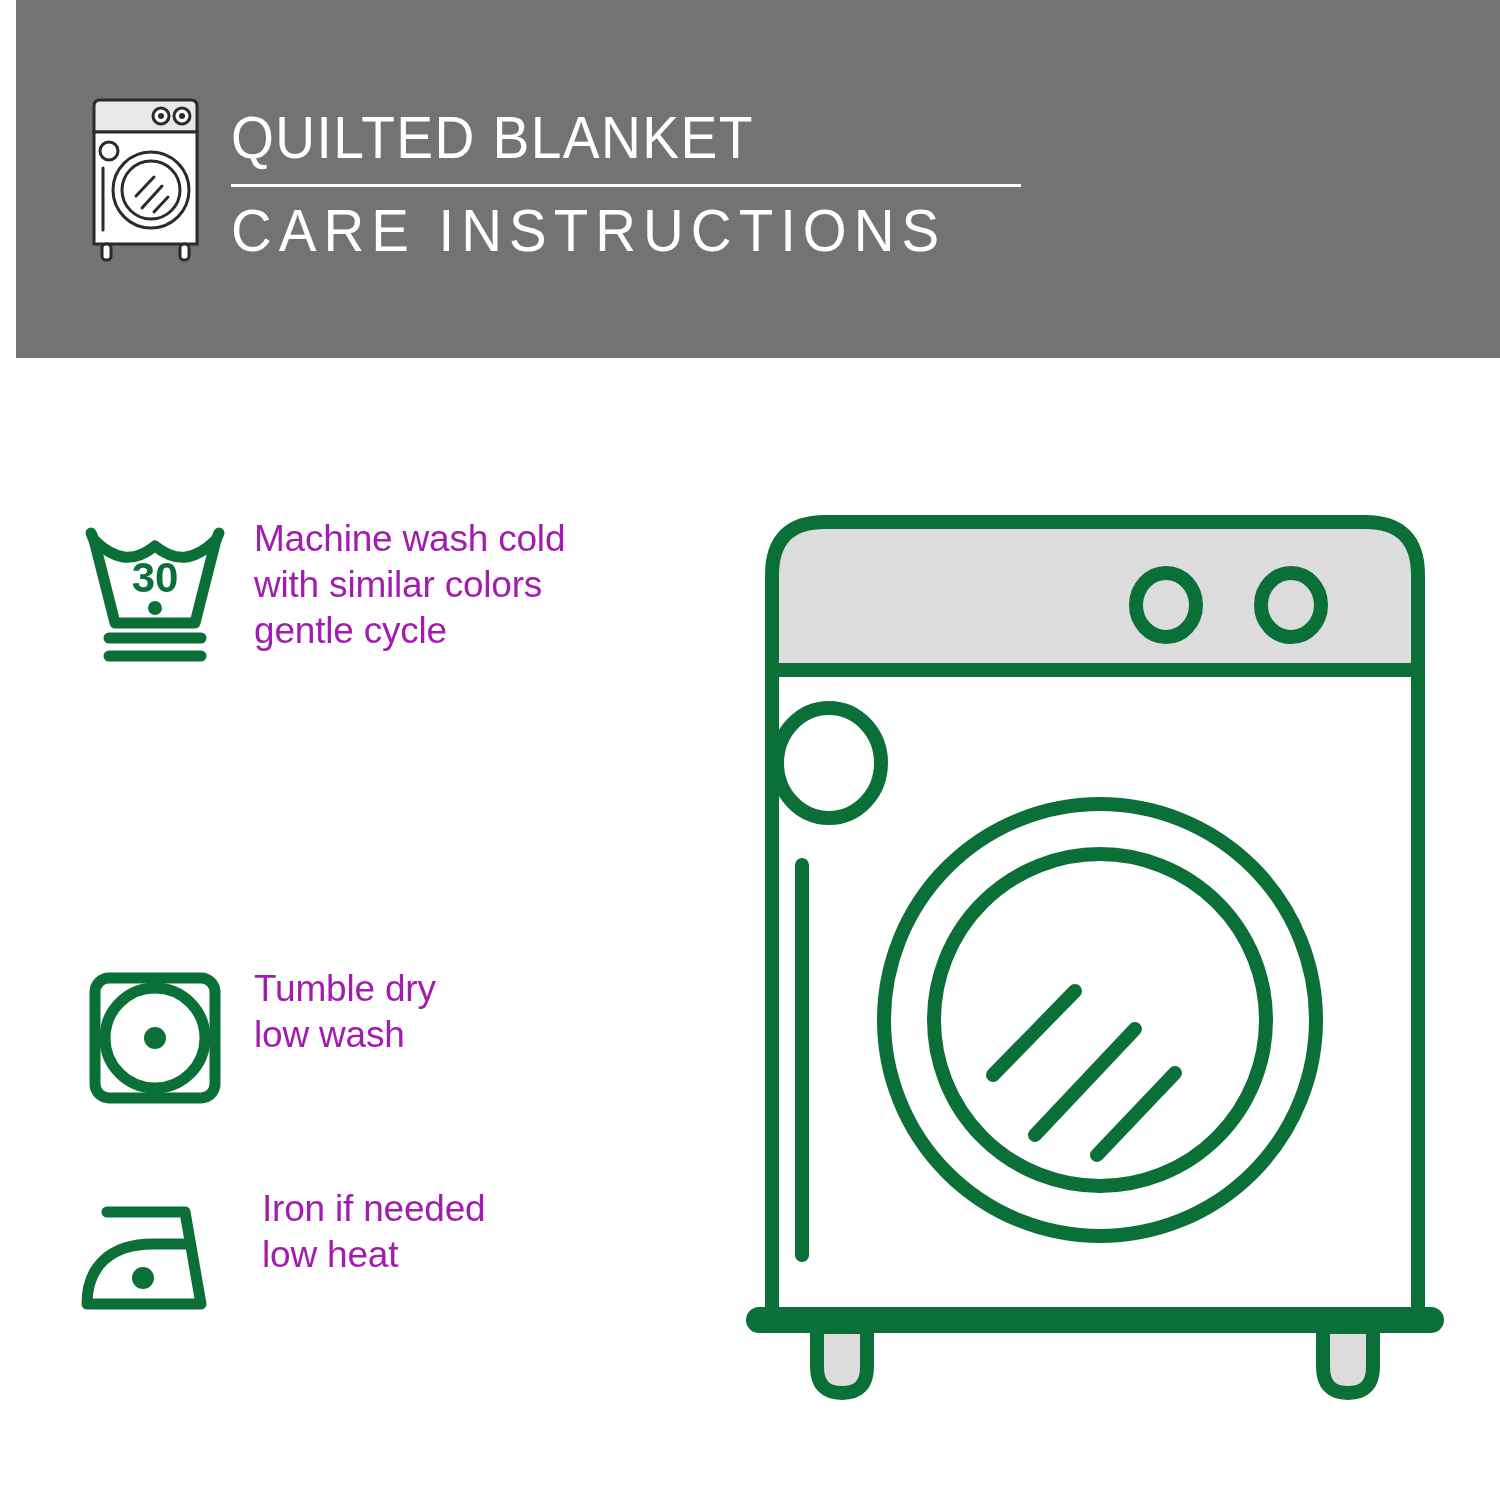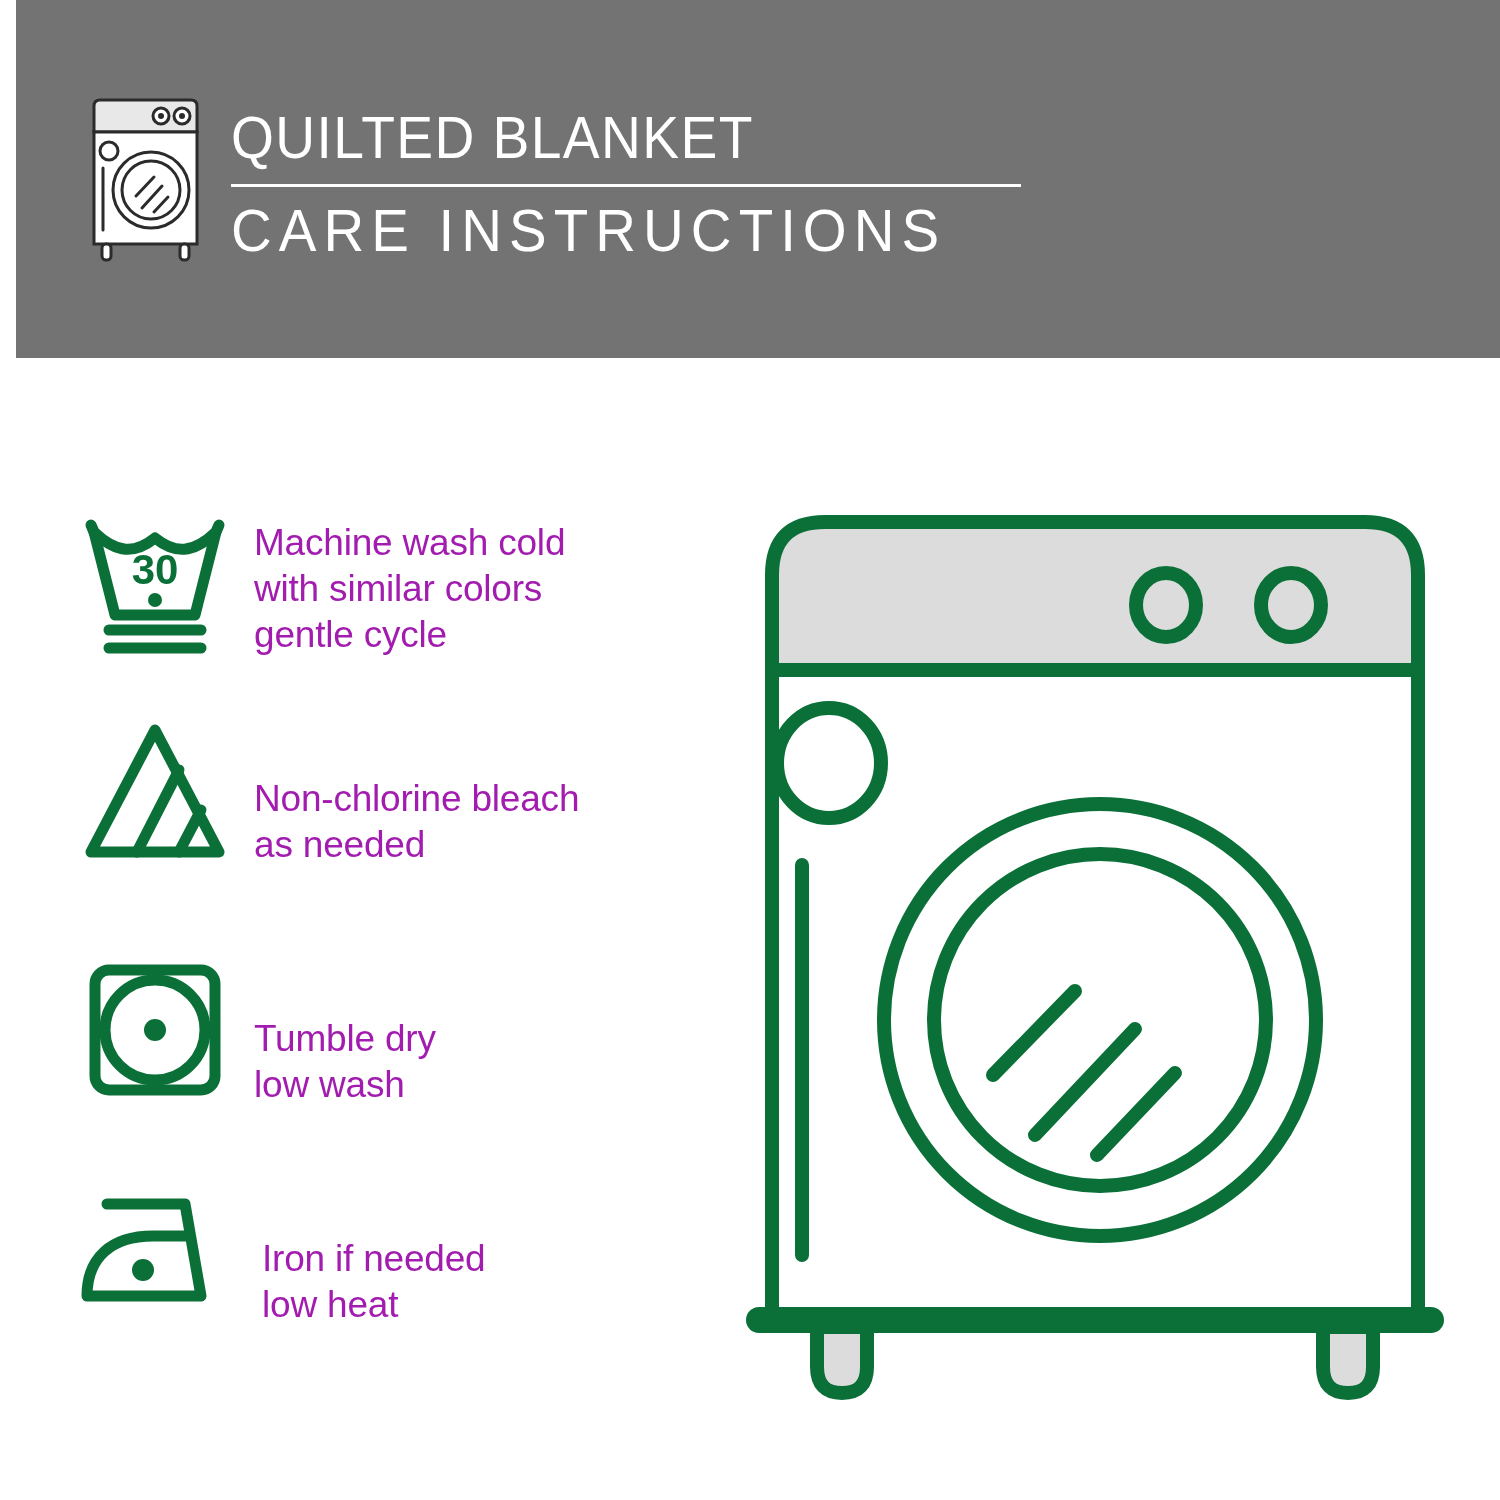--- a/index.html
+++ b/index.html
@@ -75,22 +75,23 @@
     position: absolute;
     left: 0;
     top: 358px;
     width: 740px;
     height: 1142px;
   }
   .care-row {
     position: absolute;
     left: 70px;
     display: flex;
-    align-items: flex-end;
+    align-items: flex-start;
     width: 640px;
+    margin-top: 8px;
   }
   .care-row-0 { top: 150px; }
   .care-row-1 { top: 360px; }
   .care-row-2 { top: 600px; }
   .care-row-3 { top: 820px; gap: 8px; }
 
   .care-symbol {
     width: 170px;
     height: 150px;
     flex: 0 0 auto;
@@ -172,33 +173,20 @@
         </g>
         <text x="80" y="76" text-anchor="middle" font-family="Liberation Sans, sans-serif" font-size="42" font-weight="700" fill="#0a7038">30</text>
         <circle cx="80" cy="92" r="7" fill="#0a7038"></circle>
       </svg>
     </div>
     <div class="care-text">Machine wash cold
 with similar colors
 gentle cycle</div>
   </div>
 
-  <div class="care-row care-row-1">
-    <div class="care-symbol">
-      <svg viewBox="0 0 160 150" width="160" height="150">
-        <g fill="none" stroke="#0a7038" stroke-width="11" stroke-linecap="round" stroke-linejoin="round">
-          <path d="M80 12 L144 134 L16 134 Z"></path>
-          <line x1="62" y1="134" x2="104" y2="52"></line>
-          <line x1="104" y1="134" x2="126" y2="92"></line>
-        </g>
-      </svg>
-    </div>
-    <div class="care-text">Non-chlorine bleach
-as needed</div>
-  </div>
 
   <div class="care-row care-row-2">
     <div class="care-symbol">
       <svg viewBox="0 0 160 150" width="160" height="150">
         <rect x="20" y="12" width="120" height="120" rx="14" ry="14" fill="none" stroke="#0a7038" stroke-width="11"></rect>
         <circle cx="80" cy="72" r="50" fill="none" stroke="#0a7038" stroke-width="11"></circle>
         <circle cx="80" cy="72" r="11" fill="#0a7038"></circle>
       </svg>
     </div>
     <div class="care-text">Tumble dry

